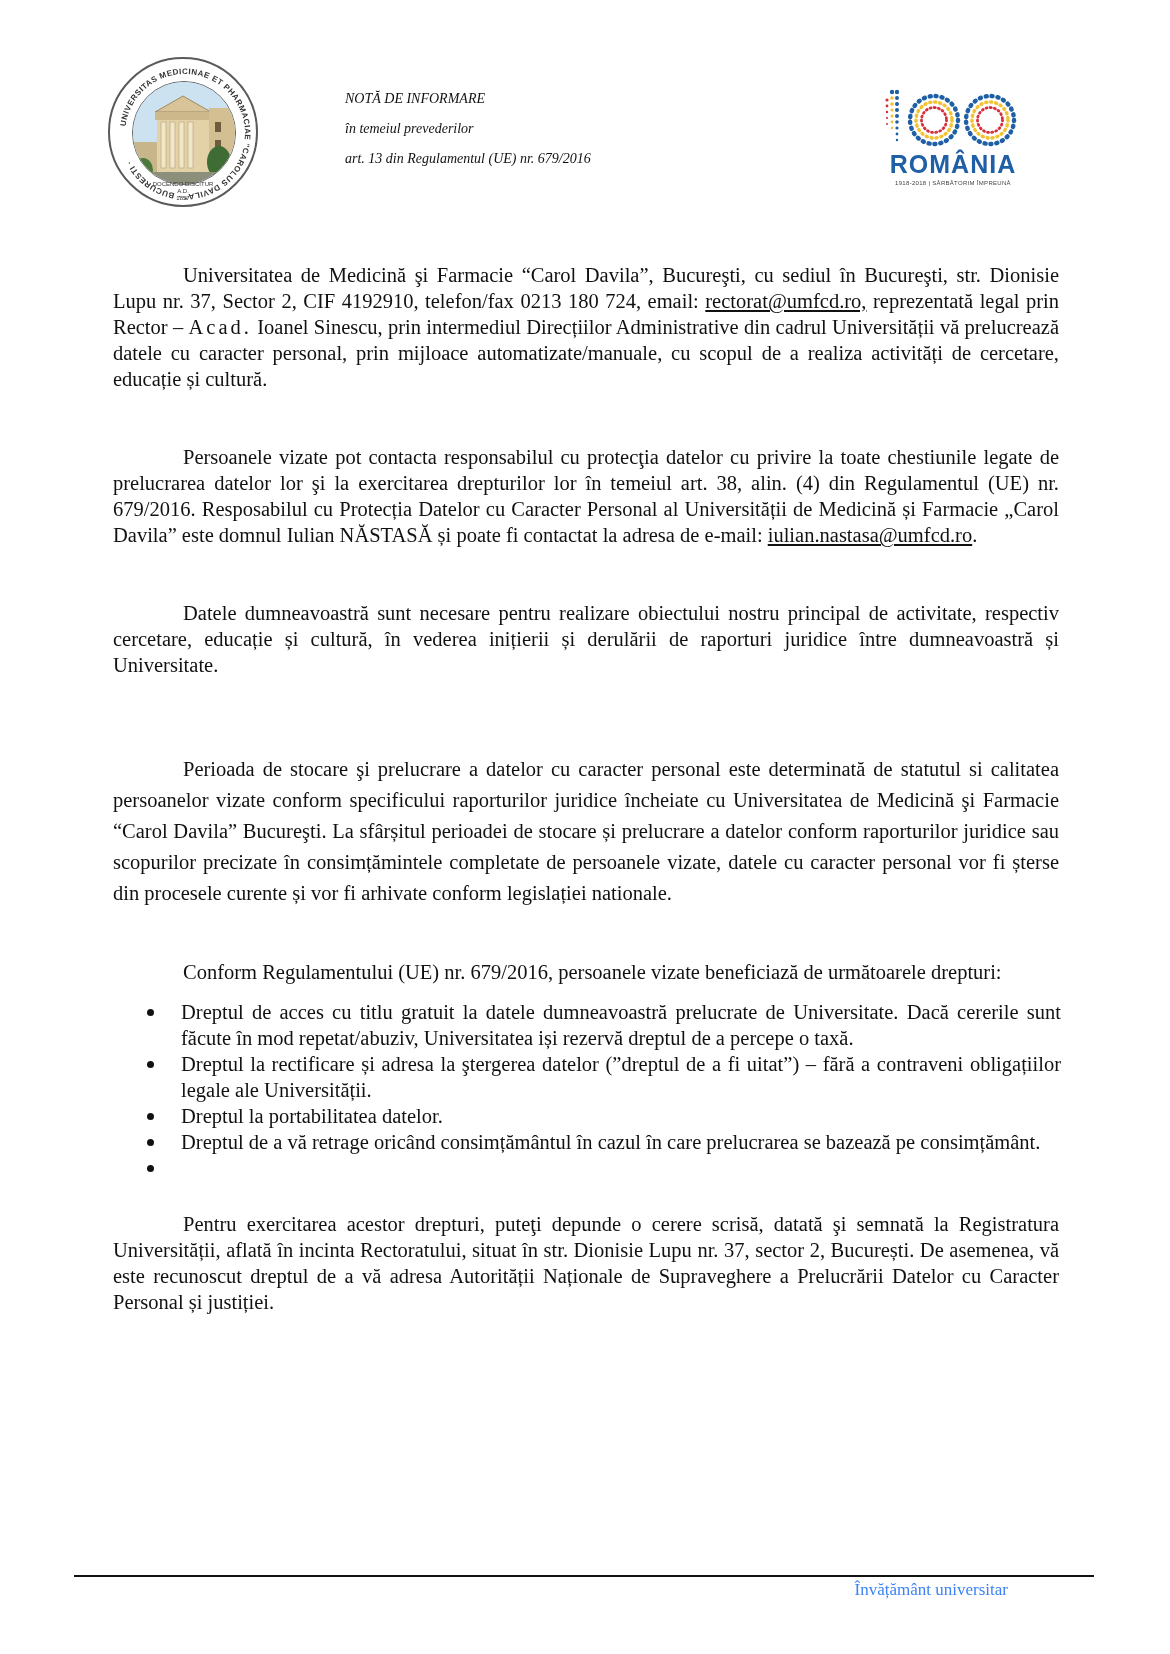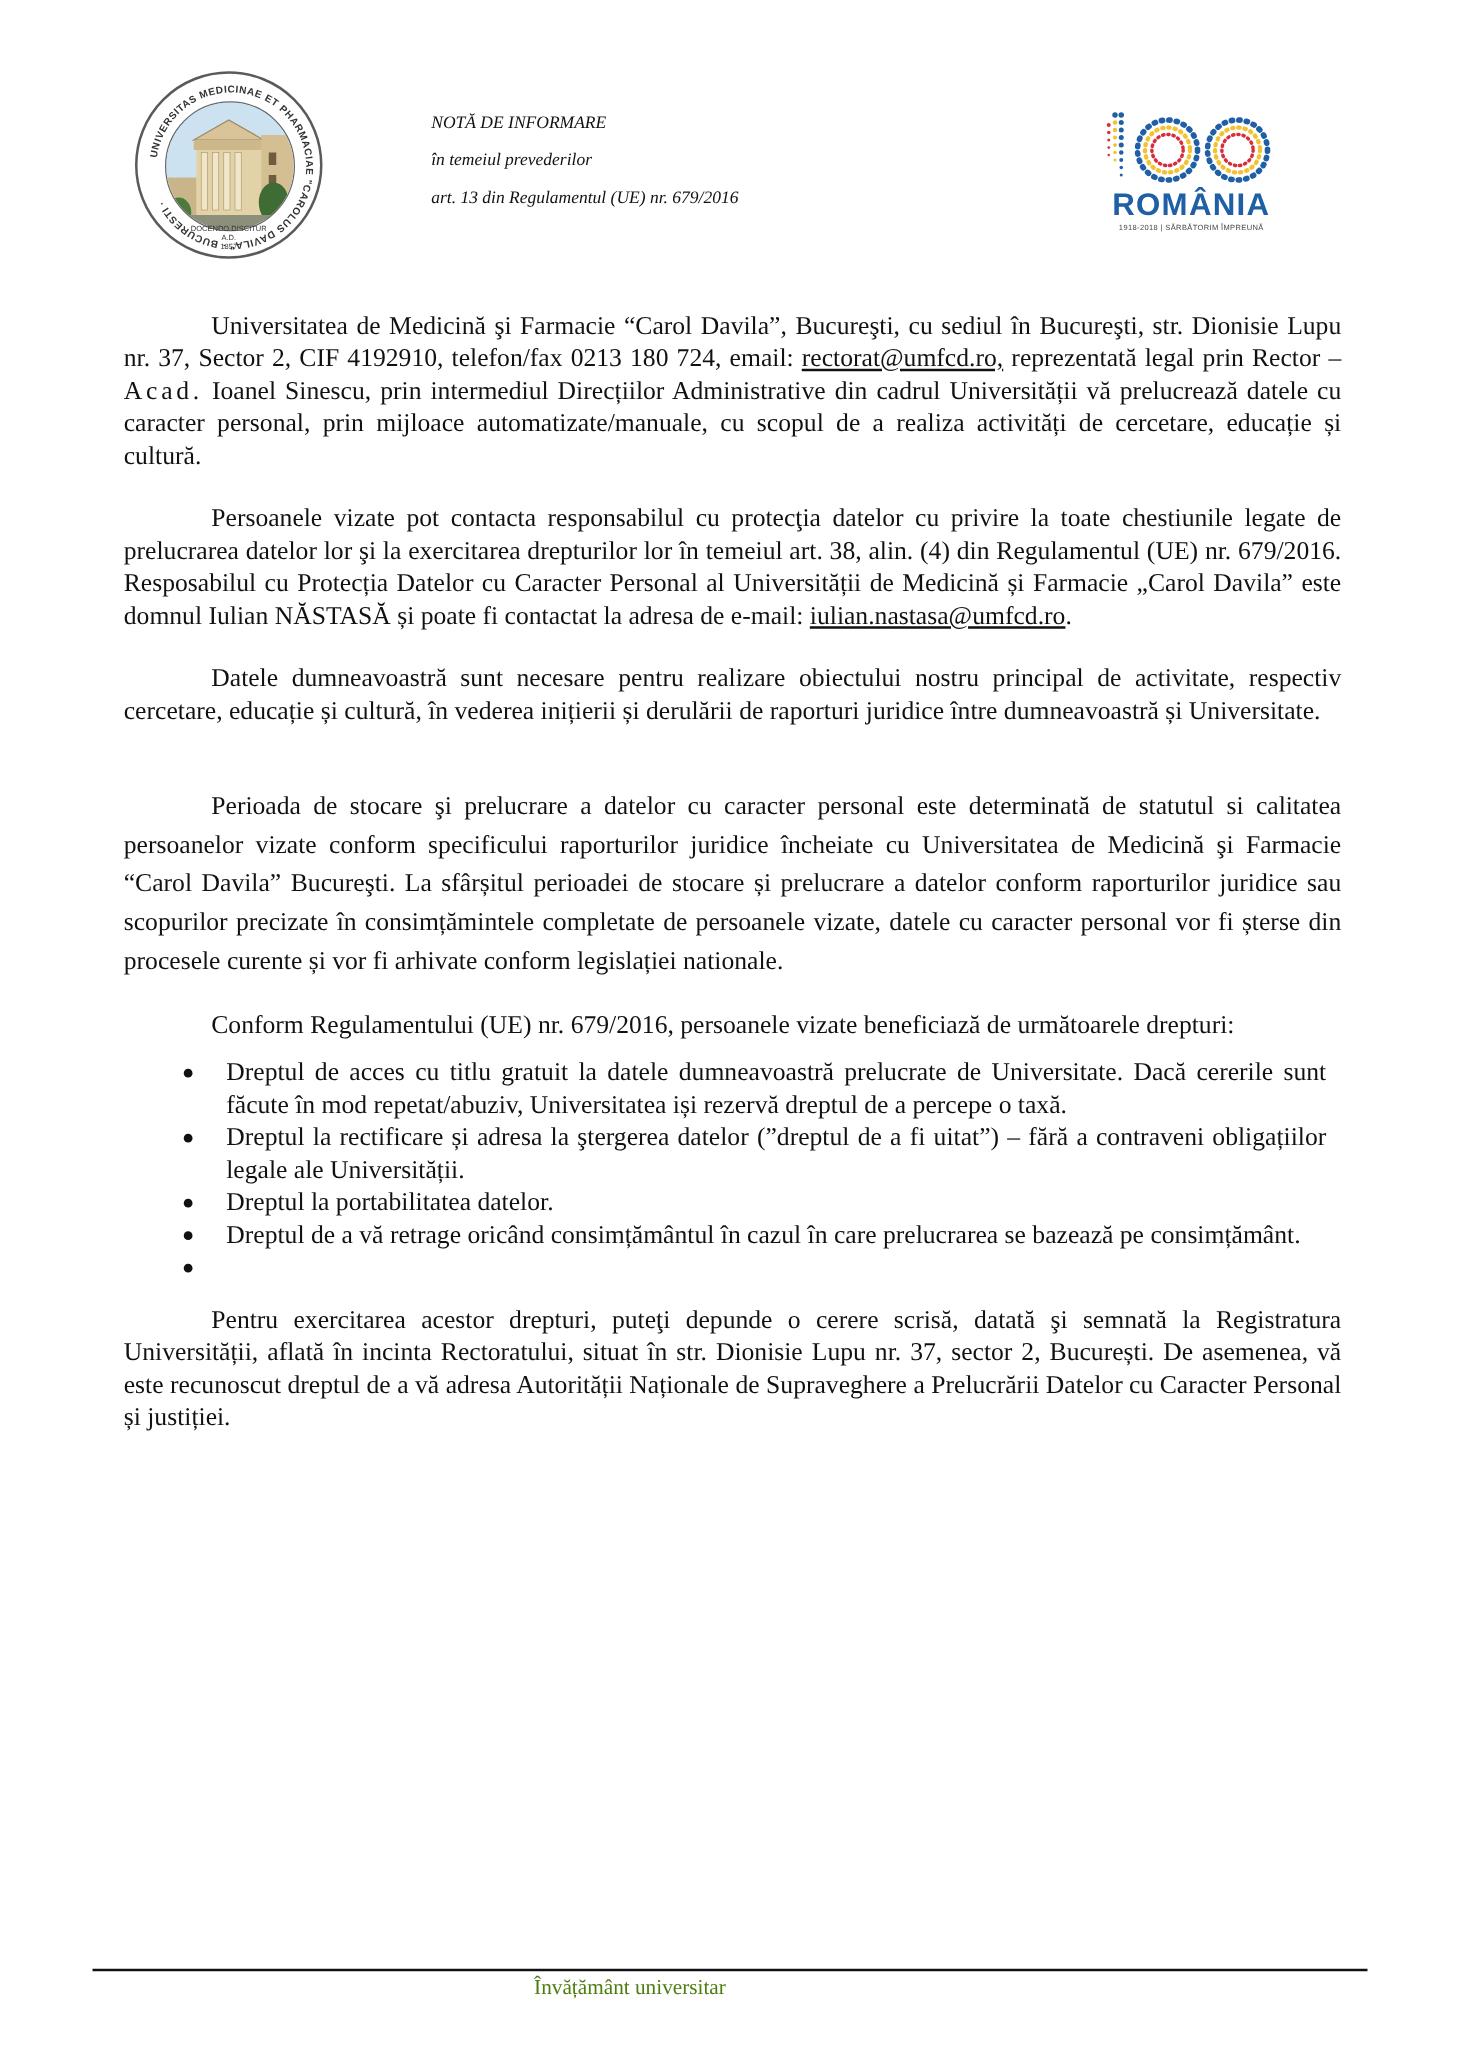--- a/index.html
+++ b/index.html
@@ -42,39 +42,39 @@
     .logo-right .sub {
       position: absolute; left: 0; top: 92px; width: 150px; text-align: center;
       font-family: "Liberation Sans", sans-serif; font-size: 6px; color: #444; letter-spacing: 0.3px;
     }
 
     
     .body {
       position: absolute; left: 99px; top: 248px; width: 974px;
       font-size: 20.5px; line-height: 26px; text-align: justify;
     }
-    .body p { margin: 0; text-indent: 70px; }
+    .body p { margin: 14px; text-indent: 70px; }
     .p-gap { height: 24px; }
     .body .link { text-decoration: underline; color: #111; }
     .spaced { letter-spacing: 3px; }
 
     .rights-list { list-style: none; margin: 12px; padding: 0; }
     .rights-list li { position: relative; padding-left: 70px; }
     .rights-list li .bullet {
       position: absolute; left: 36px; top: 10px; width: 7px; height: 7px; border-radius: 50%;
       background: #111;
     }
 
     
     .footer-rule {
       position: absolute; left: 74px; top: 1575px; width: 1020px; height: 0; border-top: 2.5px solid #111;
     }
     .footer-text {
-      position: absolute; left: 0; top: 1580px; width: 1008px; text-align: center;
-      font-size: 17px; color: #4d7c0f;
+      position: absolute; left: 0; top: 1580px; width: 1008px; text-align: right;
+      font-size: 17px; color: #3b82f6;
     }
   </style>
 </head>
 <body>
 
 <div class="page">
 
   <div class="logo-left">
     <svg class="ring-text" viewBox="0 0 150 150">
       <defs>

